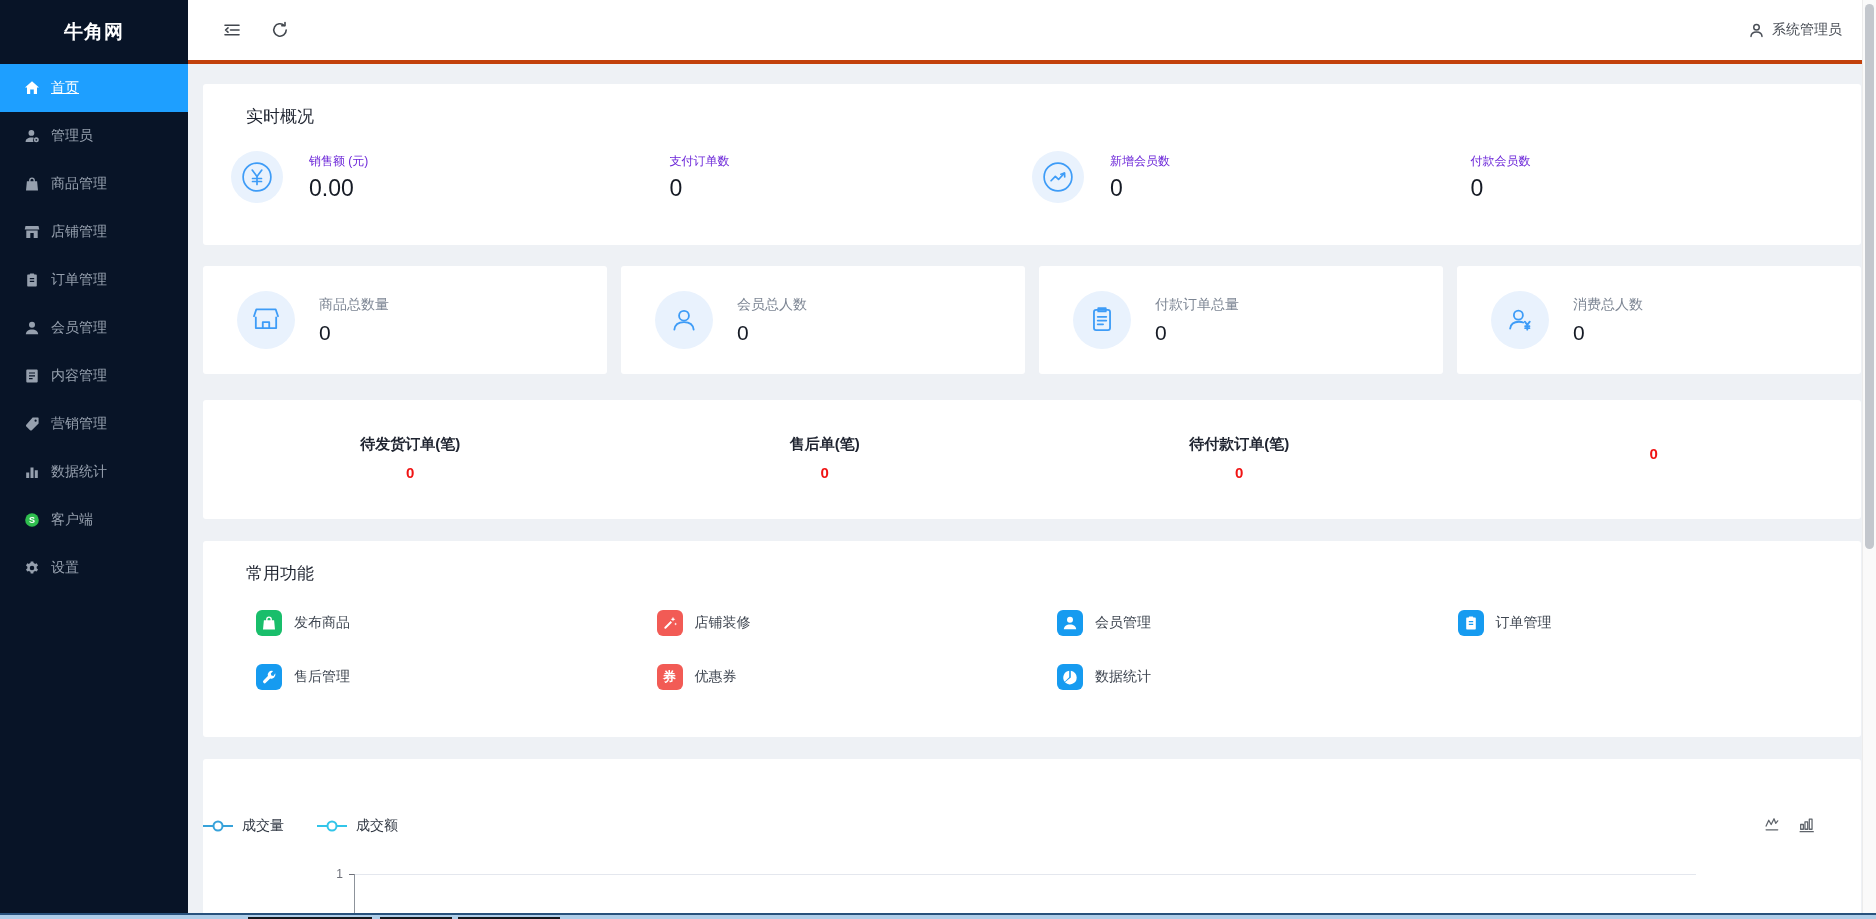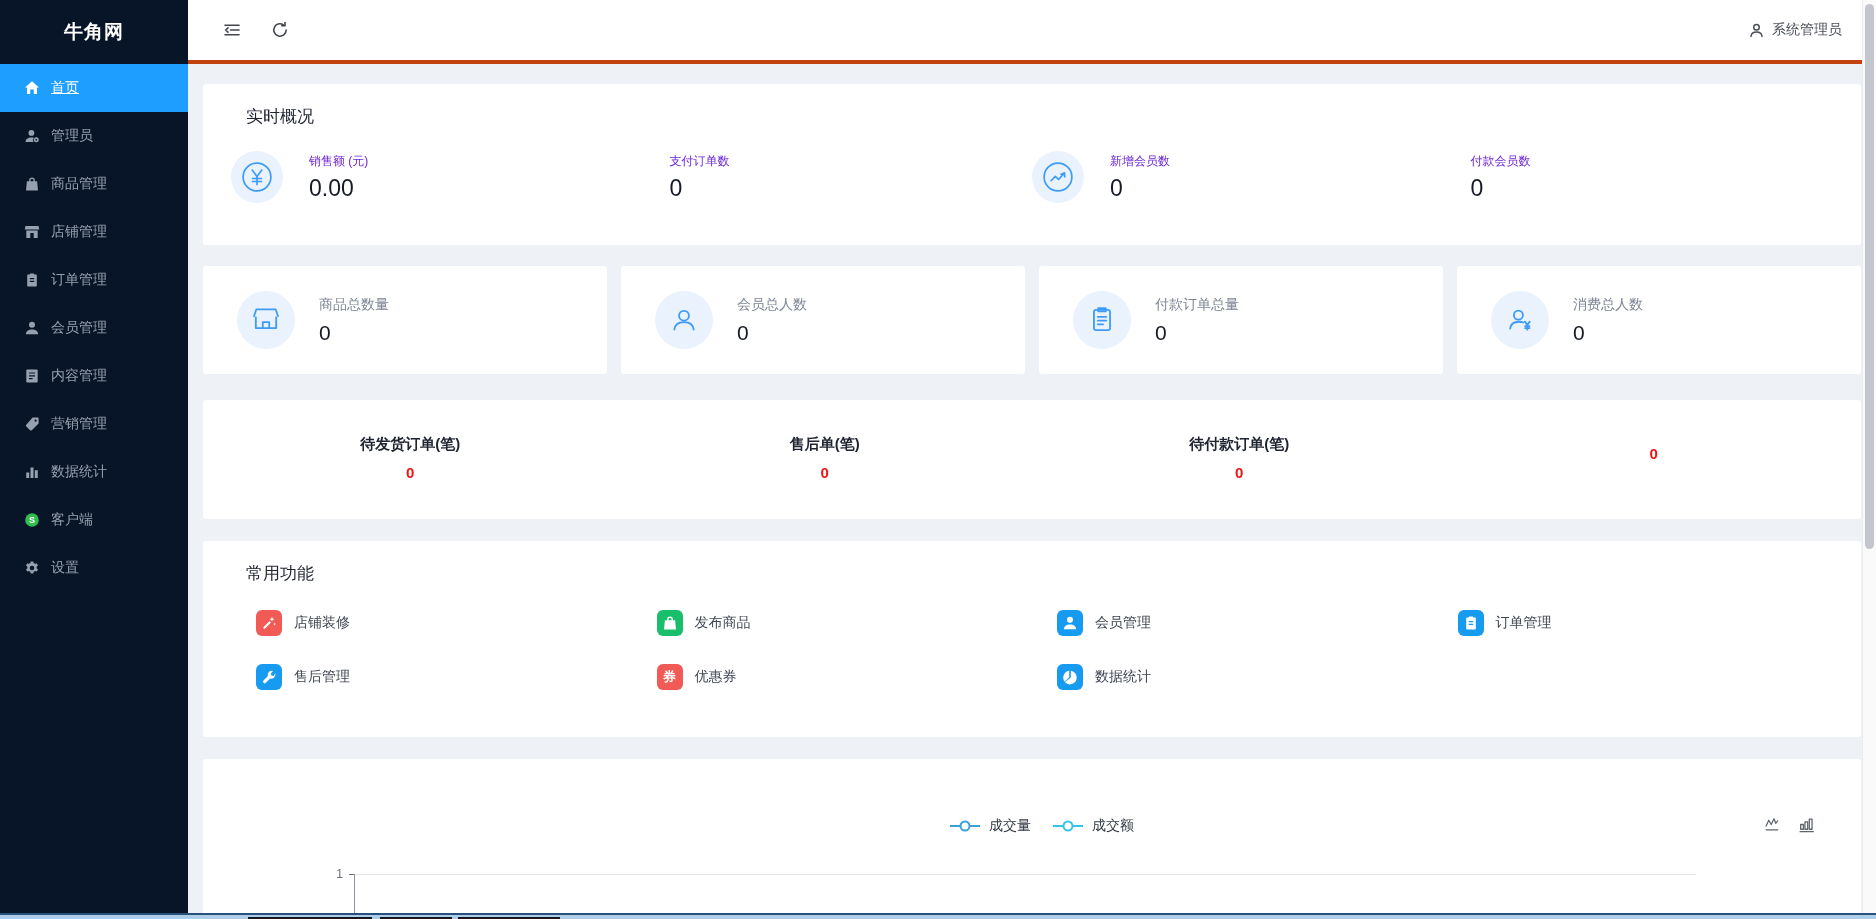--- a/index.html
+++ b/index.html
@@ -55,21 +55,21 @@
   
   .card.quick { margin-bottom:22px; padding-bottom:47px; }
   .quick-grid { display:grid; grid-template-columns:repeat(4,1fr); row-gap:28px; margin-top:28px; padding:0 28px; }
   .qitem { display:flex; align-items:center; gap:12px; padding-left:25px; cursor:pointer; }
   .qicon { width:26px; height:26px; border-radius:6px; display:flex; align-items:center; justify-content:center; color:#fff; font-size:13px; font-weight:bold; flex-shrink:0; }
   .qicon svg { width:16px; height:16px; fill:#fff; }
   .qitem .lbl { font-size:14px; color:#3f4651; }
 
   
   .card.chart { height:420px; position:relative; }
-  .legend { position:absolute; top:58px; left:0; right:0; display:flex; justify-content:center; align-items:center; gap:22px;padding-left:20px; }
+  .legend { position:absolute; top:58px; left:0; right:0; display:flex; justify-content:flex-start; align-items:center; gap:33px; }
   .legend-item { display:flex; align-items:center; gap:9px; font-size:14px; color:#333a45; cursor:pointer; }
   .lmark { width:30px; height:2px; background:currentColor; position:relative; }
   .lmark::after { content:''; position:absolute; left:50%; top:50%; transform:translate(-50%,-50%); width:7px; height:7px; border:2px solid; border-radius:50%; background:#fff; }
   .toggles { position:absolute; top:56px; right:44px; display:flex; gap:15px; }
   .toggles .tg { cursor:pointer; }
   .toggles svg { width:19px; height:19px; stroke:#5f646b; fill:none; stroke-width:1.2; stroke-linecap:round; stroke-linejoin:round; }
   .ytick { position:absolute; left:112px; top:108px; width:28px; text-align:right; font-size:12px; color:#6e7079; }
   .ytickmark { position:absolute; left:146px; top:115px; width:5px; height:1px; background:#6e7079; }
   .gridline { position:absolute; left:151px; top:115px; width:1342px; height:1px; background:#e4e7ee; }
   .yaxis { position:absolute; left:151px; top:115px; width:1px; height:305px; background:#8d939b; }
@@ -323,36 +323,36 @@
         </div>
         <div class="pitem">
           <div class="val" style="color: rgb(240, 20, 20);">0</div>
         </div>
       </div>
 
       <div class="card quick">
         <div class="card-title">常用功能</div>
         <div class="quick-grid">
           <div class="qitem">
+            <span class="qicon" style="background-color: rgb(25, 190, 107);">
+              <svg viewBox="0 0 16 16">
+                  <path fill-rule="evenodd" d="M5.1 5.2V4.3a2.9 2.9 0 0 1 5.8 0v.9h2.2l.9 9.3H2l.9-9.3zm1.4 0h3v-.9a1.5 1.5 0 1 0-3 0z"></path>
+                </svg>
+            </span>
+            <span class="lbl">发布商品</span>
+          </div>
+          <div class="qitem">
             <span class="qicon" style="background-color: rgb(242, 91, 85);">
               <svg viewBox="0 0 16 16">
                   <path d="M2.6 13.4a1 1 0 0 1 0-1.4l6-6 1.4 1.4-6 6a1 1 0 0 1-1.4 0z"></path>
                   <path d="M11 1.8l.7 1.7 1.7.7-1.7.7-.7 1.7-.7-1.7-1.7-.7 1.7-.7z"></path>
                   <path d="M13.6 7.6l.4 1 1 .4-1 .4-.4 1-.4-1-1-.4 1-.4z"></path>
                 </svg>
             </span>
             <span class="lbl">店铺装修</span>
-          </div>
-          <div class="qitem">
-            <span class="qicon" style="background-color: rgb(25, 190, 107);">
-              <svg viewBox="0 0 16 16">
-                  <path fill-rule="evenodd" d="M5.1 5.2V4.3a2.9 2.9 0 0 1 5.8 0v.9h2.2l.9 9.3H2l.9-9.3zm1.4 0h3v-.9a1.5 1.5 0 1 0-3 0z"></path>
-                </svg>
-            </span>
-            <span class="lbl">发布商品</span>
           </div>
           <div class="qitem">
             <span class="qicon" style="background-color: rgb(22, 155, 240);">
               <svg viewBox="0 0 16 16">
                   <path d="M8 1.8a3 3 0 1 1 0 6 3 3 0 0 1 0-6z"></path>
                   <path d="M1.8 14.2c.2-3.1 2.6-4.8 6.2-4.8s6 1.7 6.2 4.8z"></path>
                 </svg>
             </span>
             <span class="lbl">会员管理</span>
           </div>

